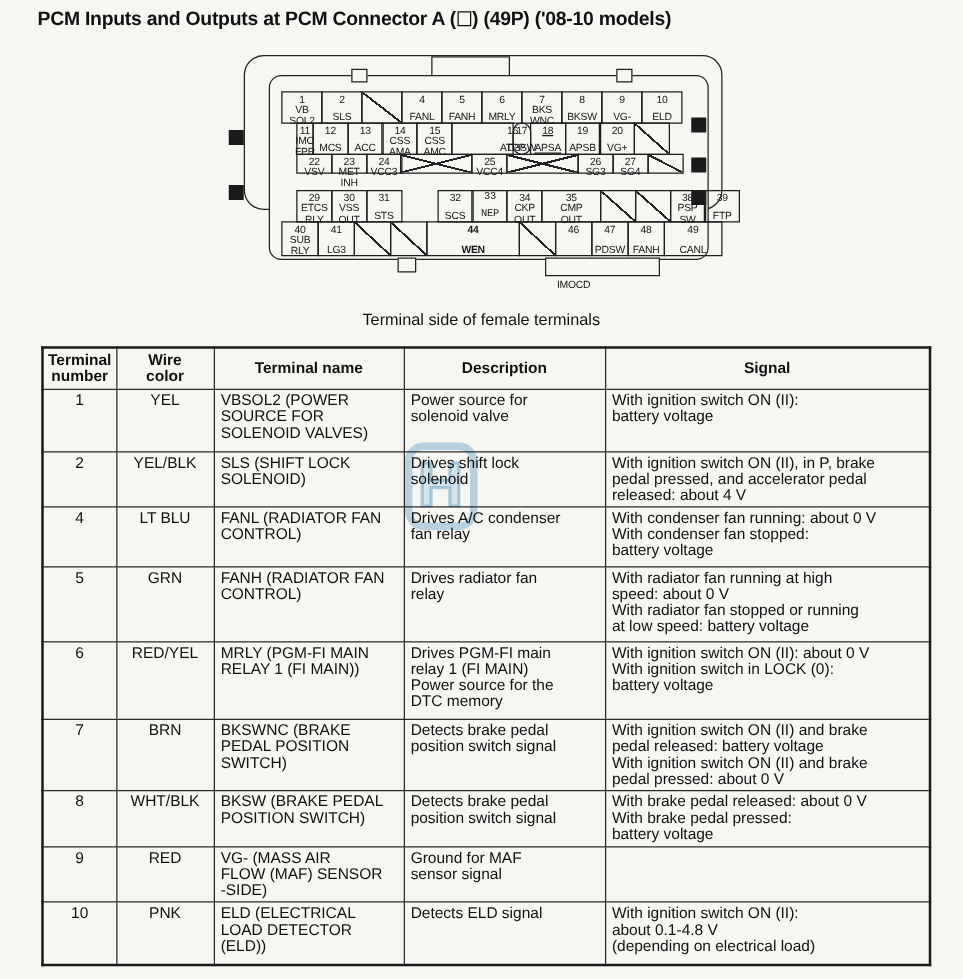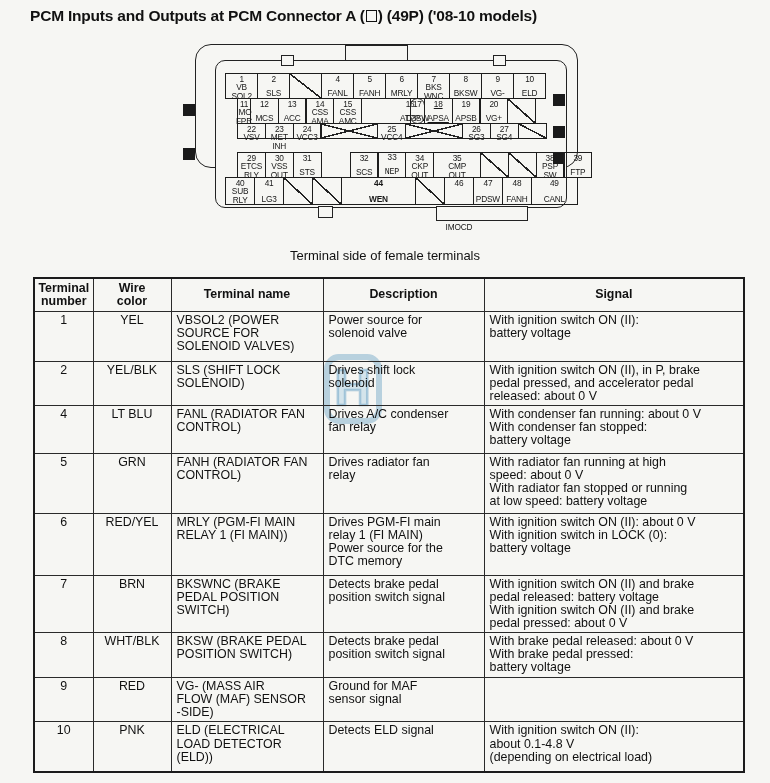--- a/index.html
+++ b/index.html
@@ -321,21 +321,21 @@
         </tr>
         <tr style="height: 42px;">
           <td class="c">2</td>
           <td class="c">YEL/BLK</td>
           <td>SLS (SHIFT LOCK
 SOLENOID)</td>
           <td>Drives shift lock
 solenoid</td>
           <td>With ignition switch ON (II), in P, brake
 pedal pressed, and accelerator pedal
-released: about 0 V</td>
+released: about 4 V</td>
         </tr>
         <tr style="height: 48px;">
           <td class="c">4</td>
           <td class="c">LT BLU</td>
           <td>FANL (RADIATOR FAN
 CONTROL)</td>
           <td>Drives A/C condenser
 fan relay</td>
           <td>With condenser fan running: about 0 V
 With condenser fan stopped:

